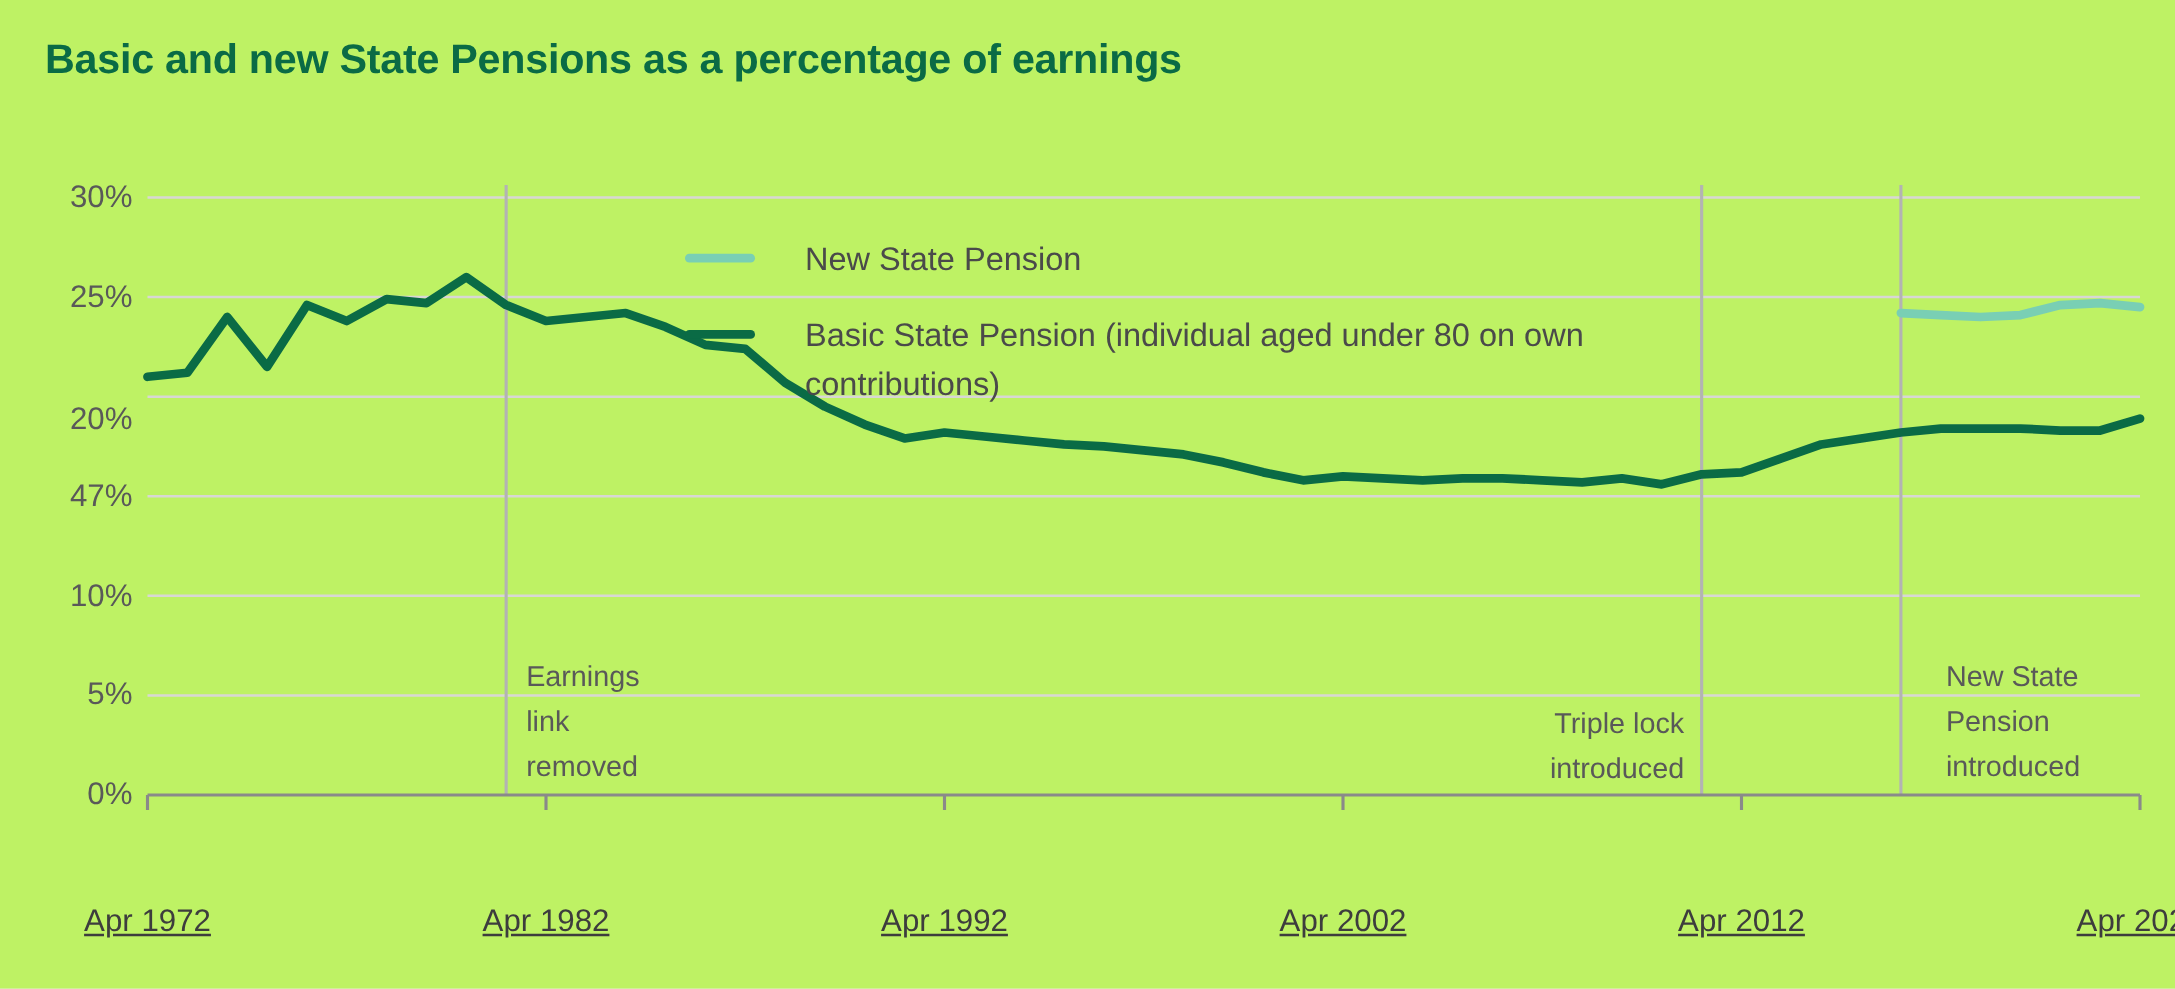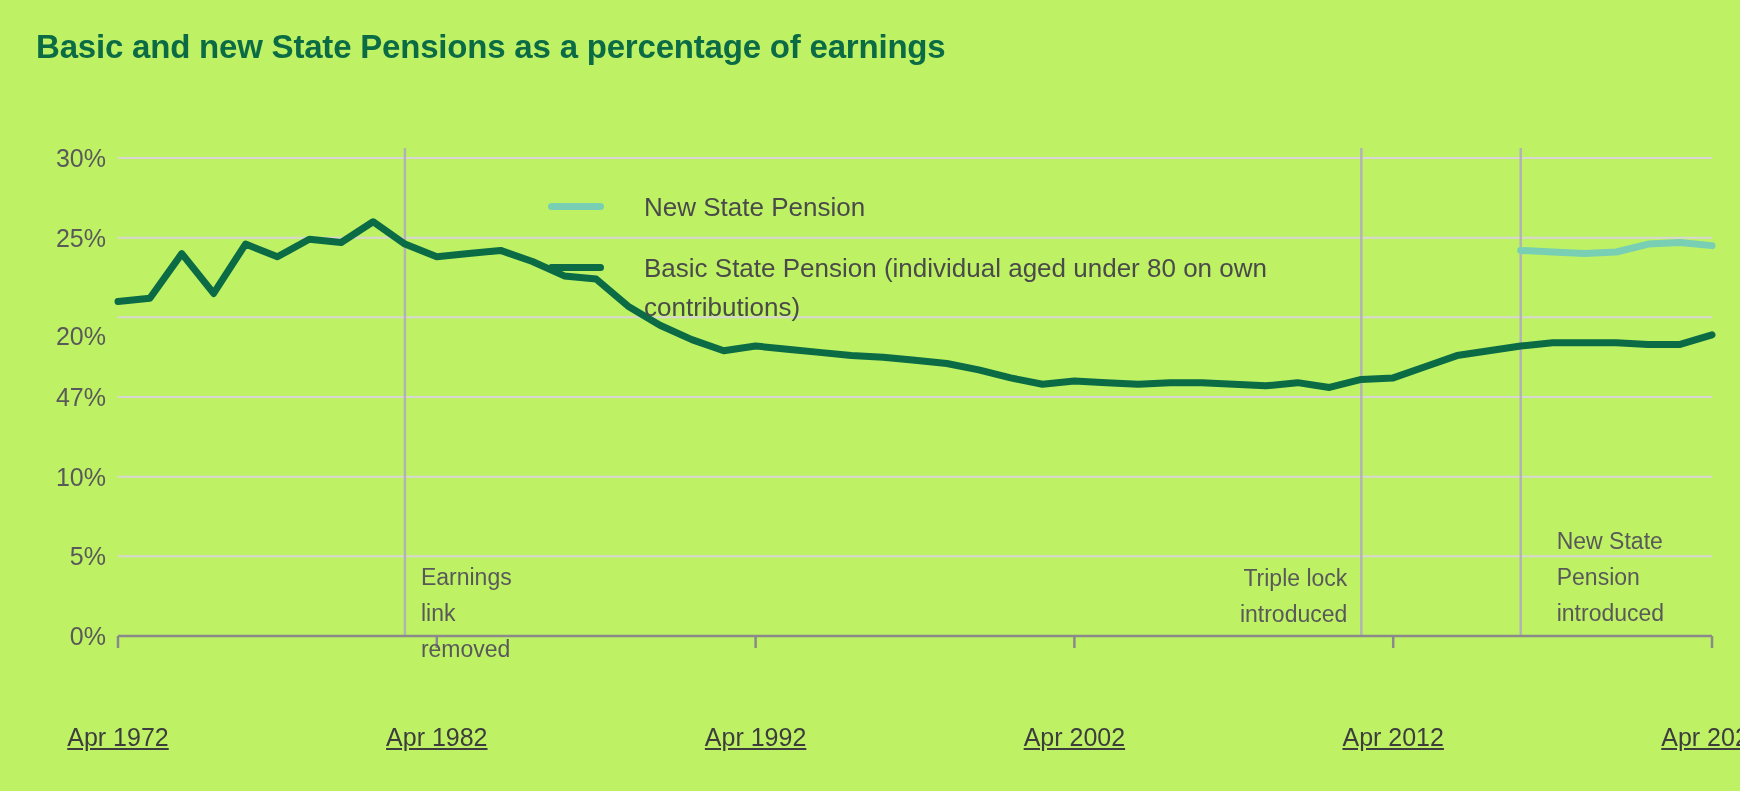--- a/index.html
+++ b/index.html
@@ -139,21 +139,21 @@
     </div>
   <div id="xlabels">
       <div class="xlab" style="left: 118px;">Apr 1972</div>
       <div class="xlab" style="left: 436.8px;">Apr 1982</div>
       <div class="xlab" style="left: 755.6px;">Apr 1992</div>
       <div class="xlab" style="left: 1074.4px;">Apr 2002</div>
       <div class="xlab" style="left: 1393.2px;">Apr 2012</div>
       <div class="xlab" style="left: 1712px;">Apr 2022</div>
     </div>
   <div id="annots">
-      <div class="annot left-al" style="top: 523px; left: 420.92px; margin-top: 36px;">Earnings
+      <div class="annot left-al" style="top: 523px; left: 420.92px;">Earnings
 link
 removed</div>
       <div class="annot right-al" style="top: 560px; right: 392.68px;">Triple lock
 introduced</div>
       <div class="annot left-al" style="top: 523px; left: 1536.72px; margin-left: 20px;">New State
 Pension
 introduced</div>
     </div>
   <div id="legend">
       <div class="legend-item" style="left: 548px; top: 188px;">

